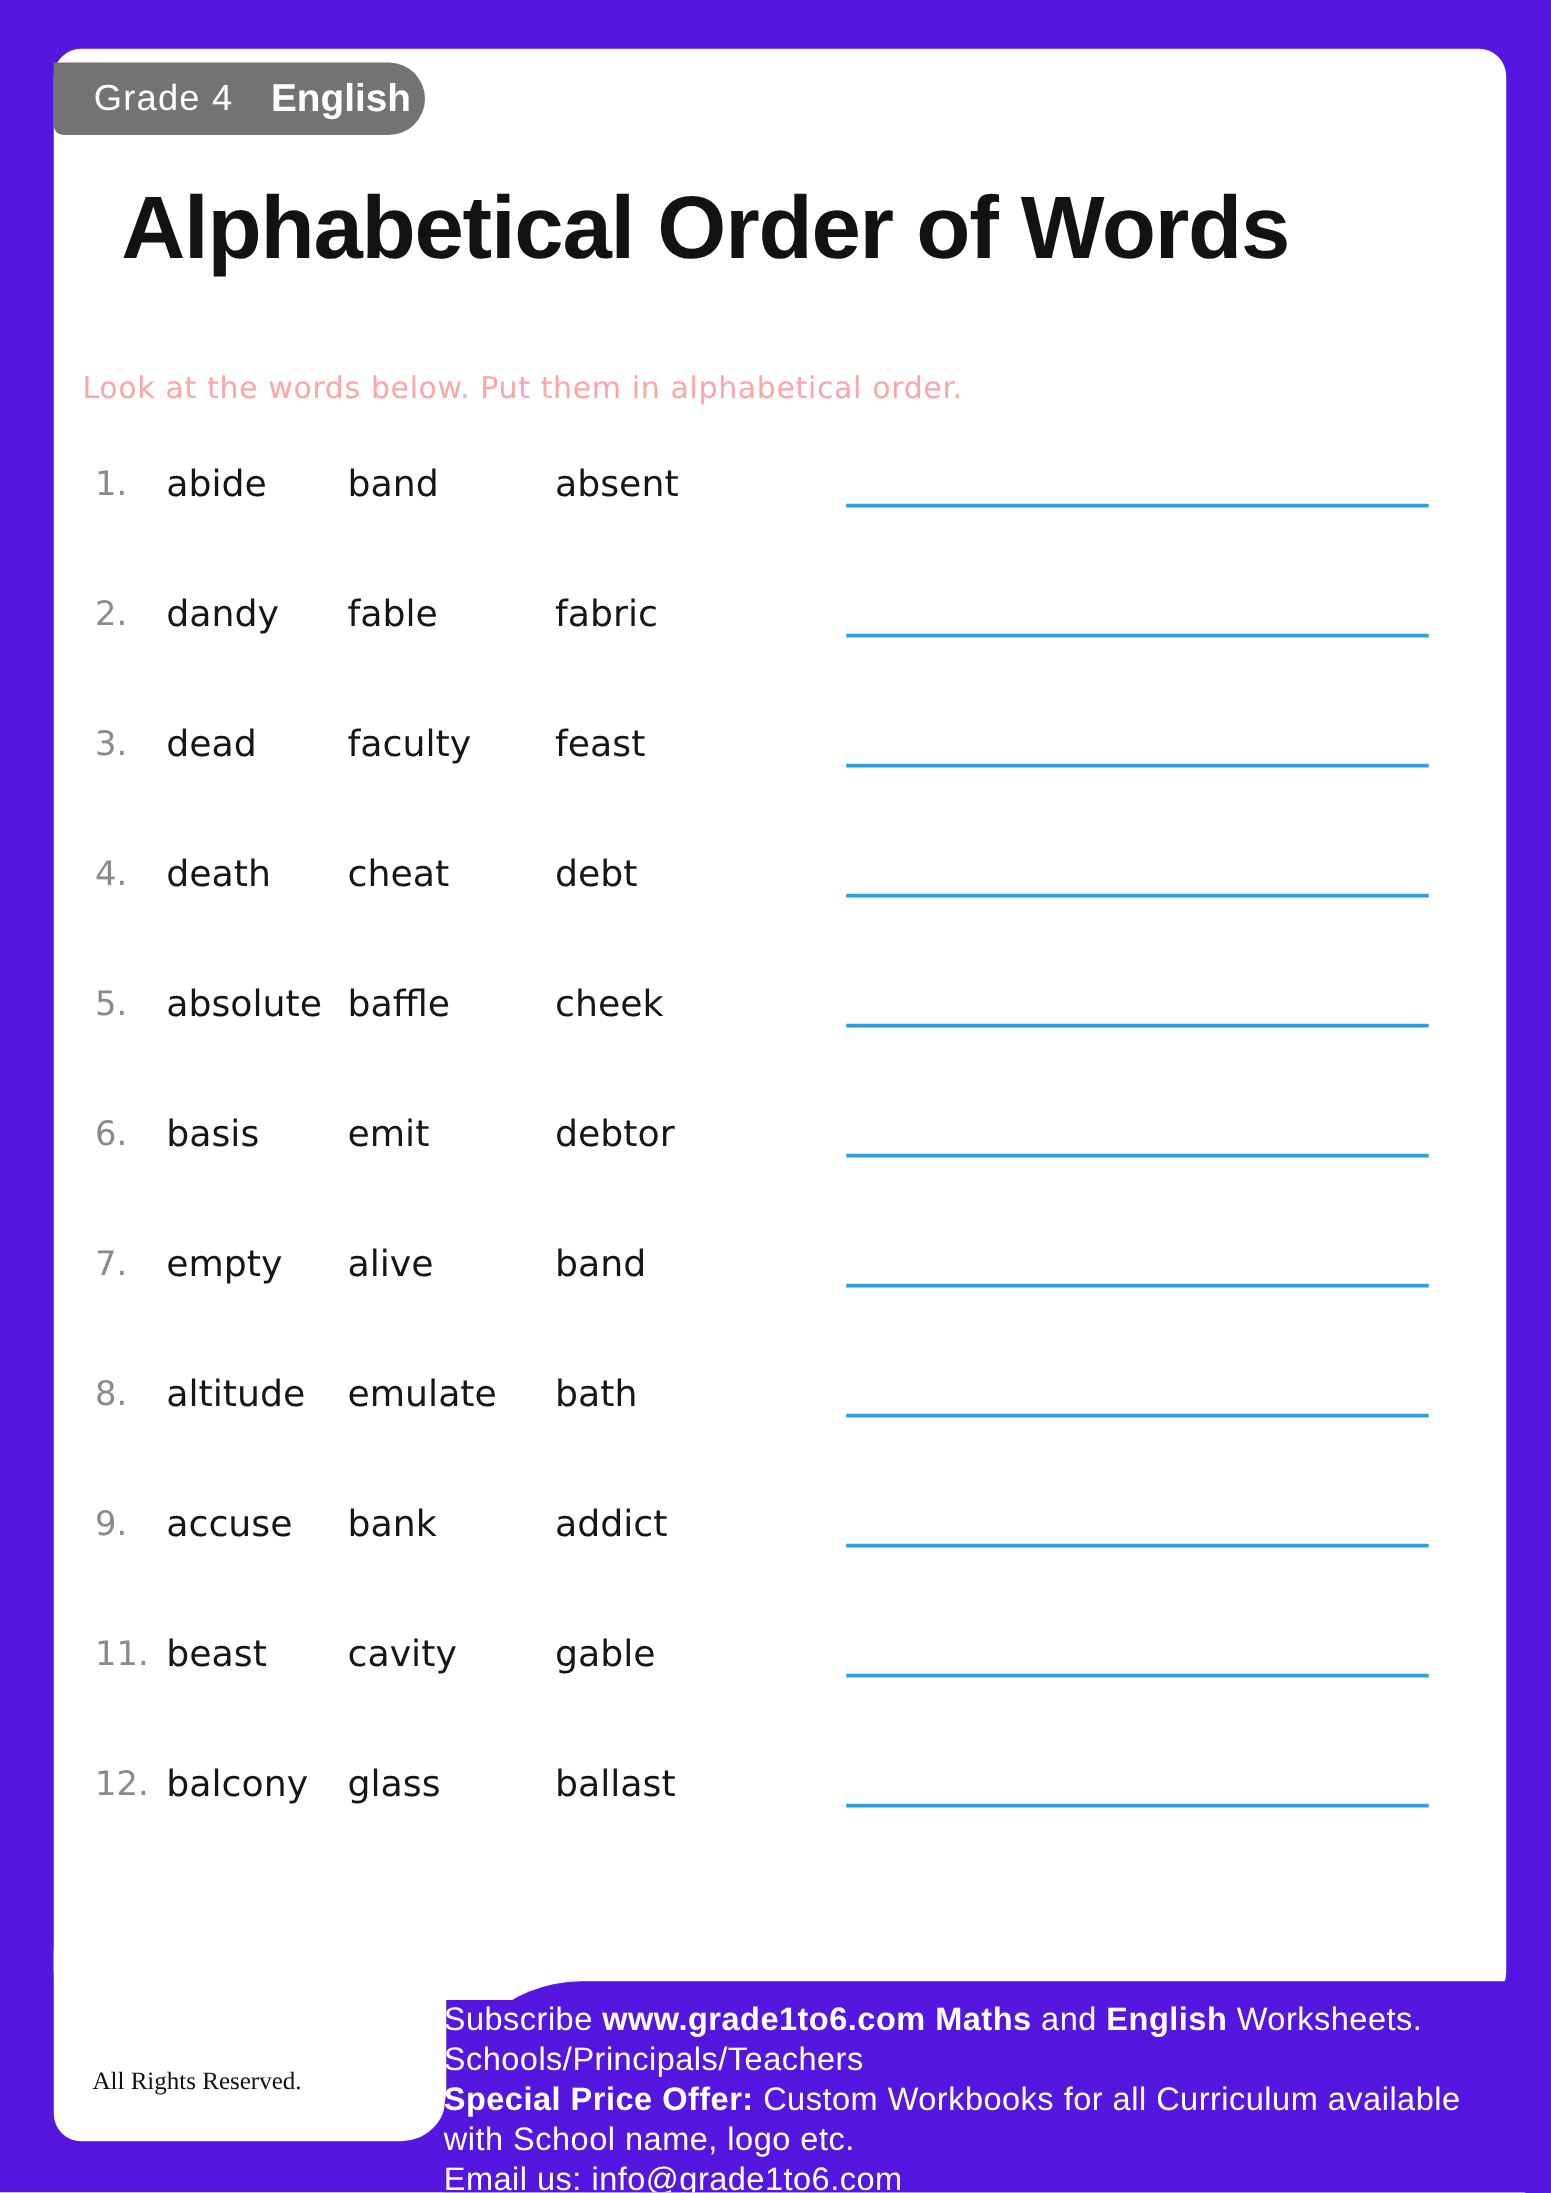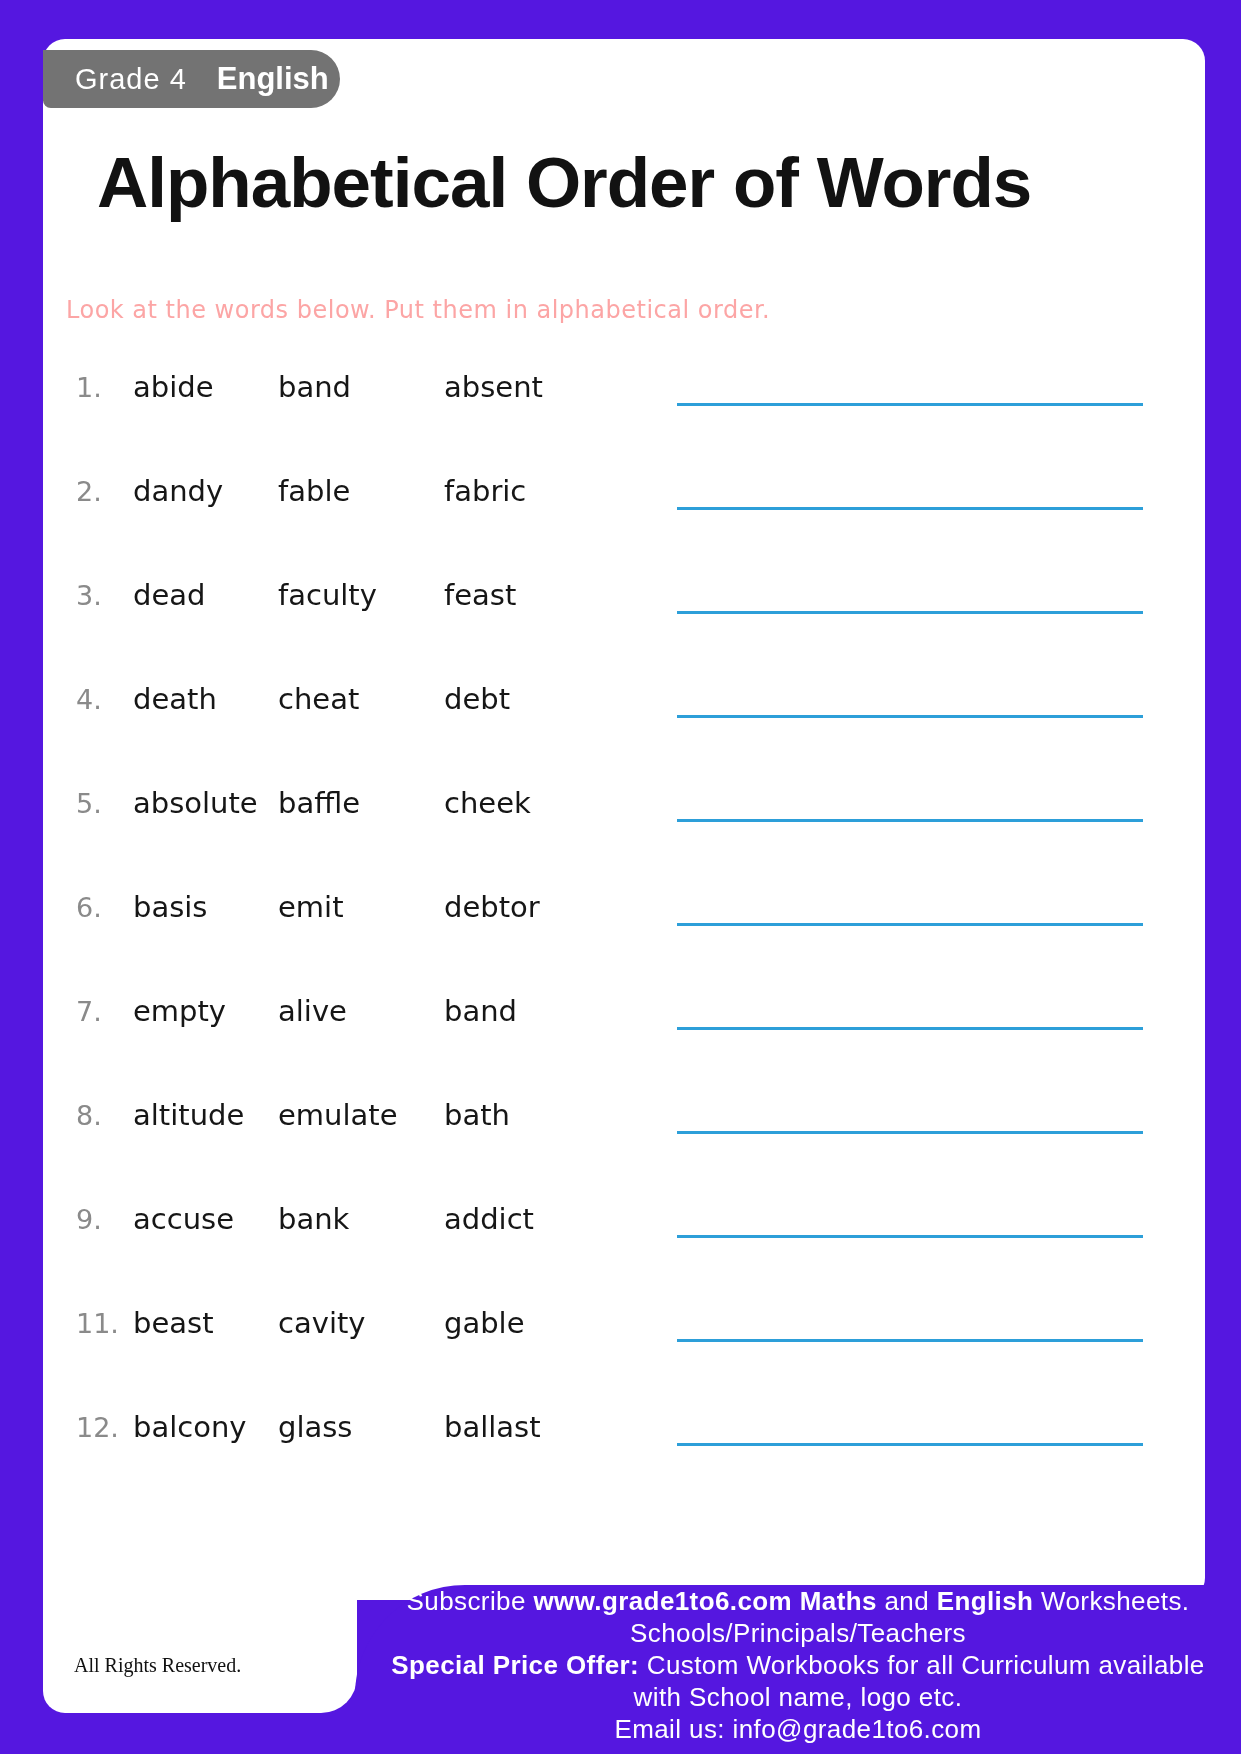--- a/index.html
+++ b/index.html
@@ -36,21 +36,21 @@
   .row .num{position:absolute;left:33px;width:56px;color:#8a8a8a;font-size:27px;}
   .row .w1{position:absolute;left:90px;}
   .row .w2{position:absolute;left:235px;}
   .row .w3{position:absolute;left:401px;}
   .row .answer-line{position:absolute;left:634px;top:68px;width:466px;height:3px;
         background:#2D9FD9;}
 
   
   .footer{position:absolute;left:355px;top:1585px;width:886px;height:169px;
         background:#5517E0;border-top-left-radius:110px;
-        color:#ffffff;text-align:center;box-sizing:border-box;padding-top:0;}
+        color:#ffffff;text-align:left;box-sizing:border-box;padding-top:14px;}
   .footer .fline{font-size:26px;line-height:32px;font-weight:300;letter-spacing:0.4px;}
   .footer b{font-weight:bold;}
 
   .copyright{position:absolute;left:56px;top:1652px;
         font-family:"Liberation Serif",serif;font-size:20px;color:#111111;line-height:27px;}
   .copyright .c2{padding-left:18px;}
 </style>
 </head>
 <body>
 

